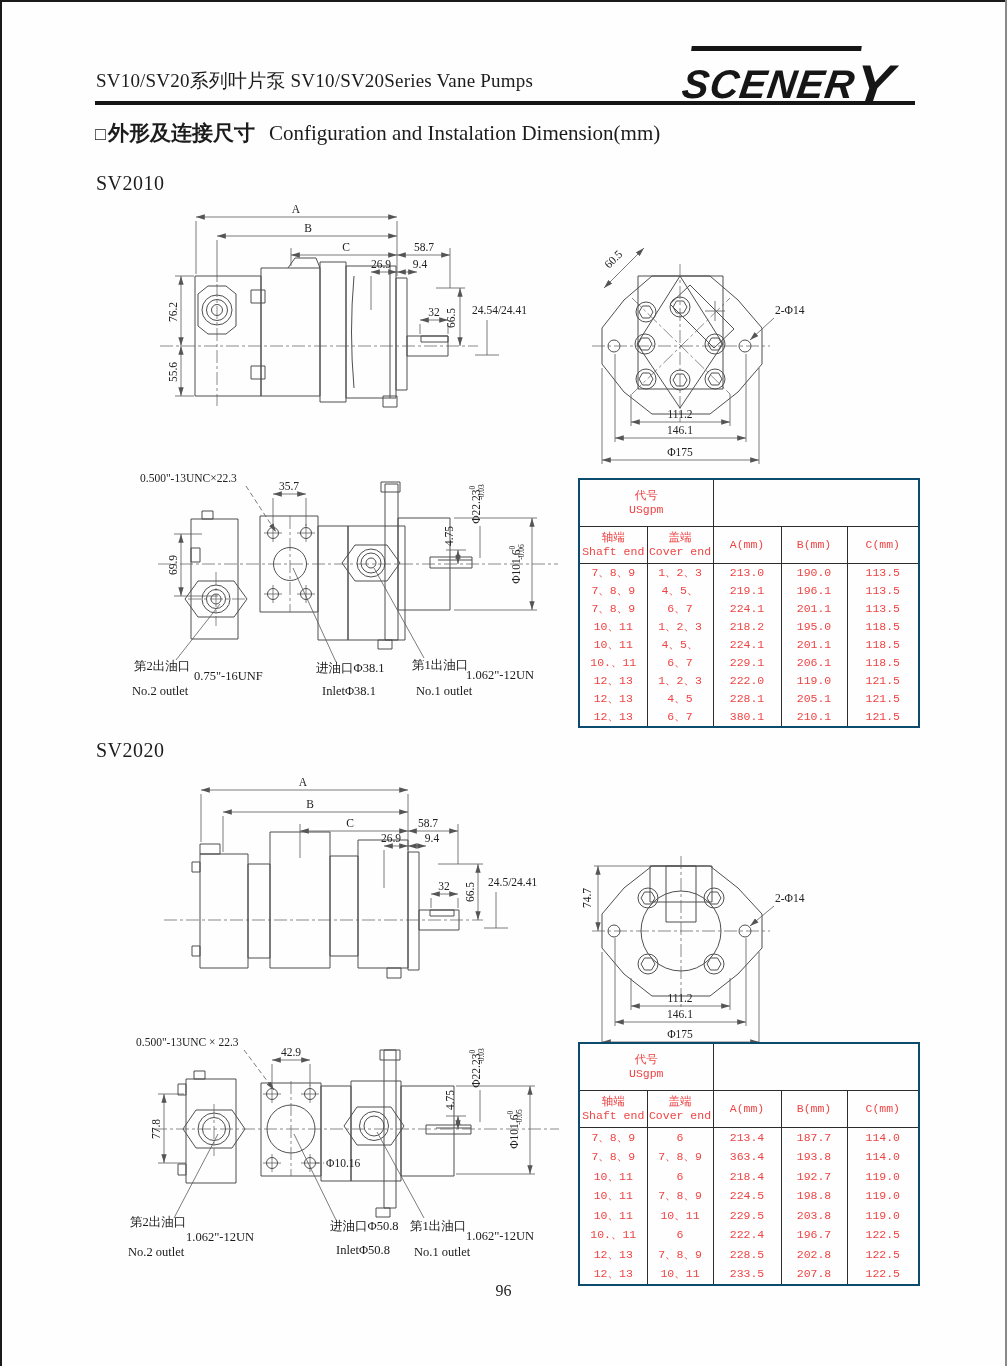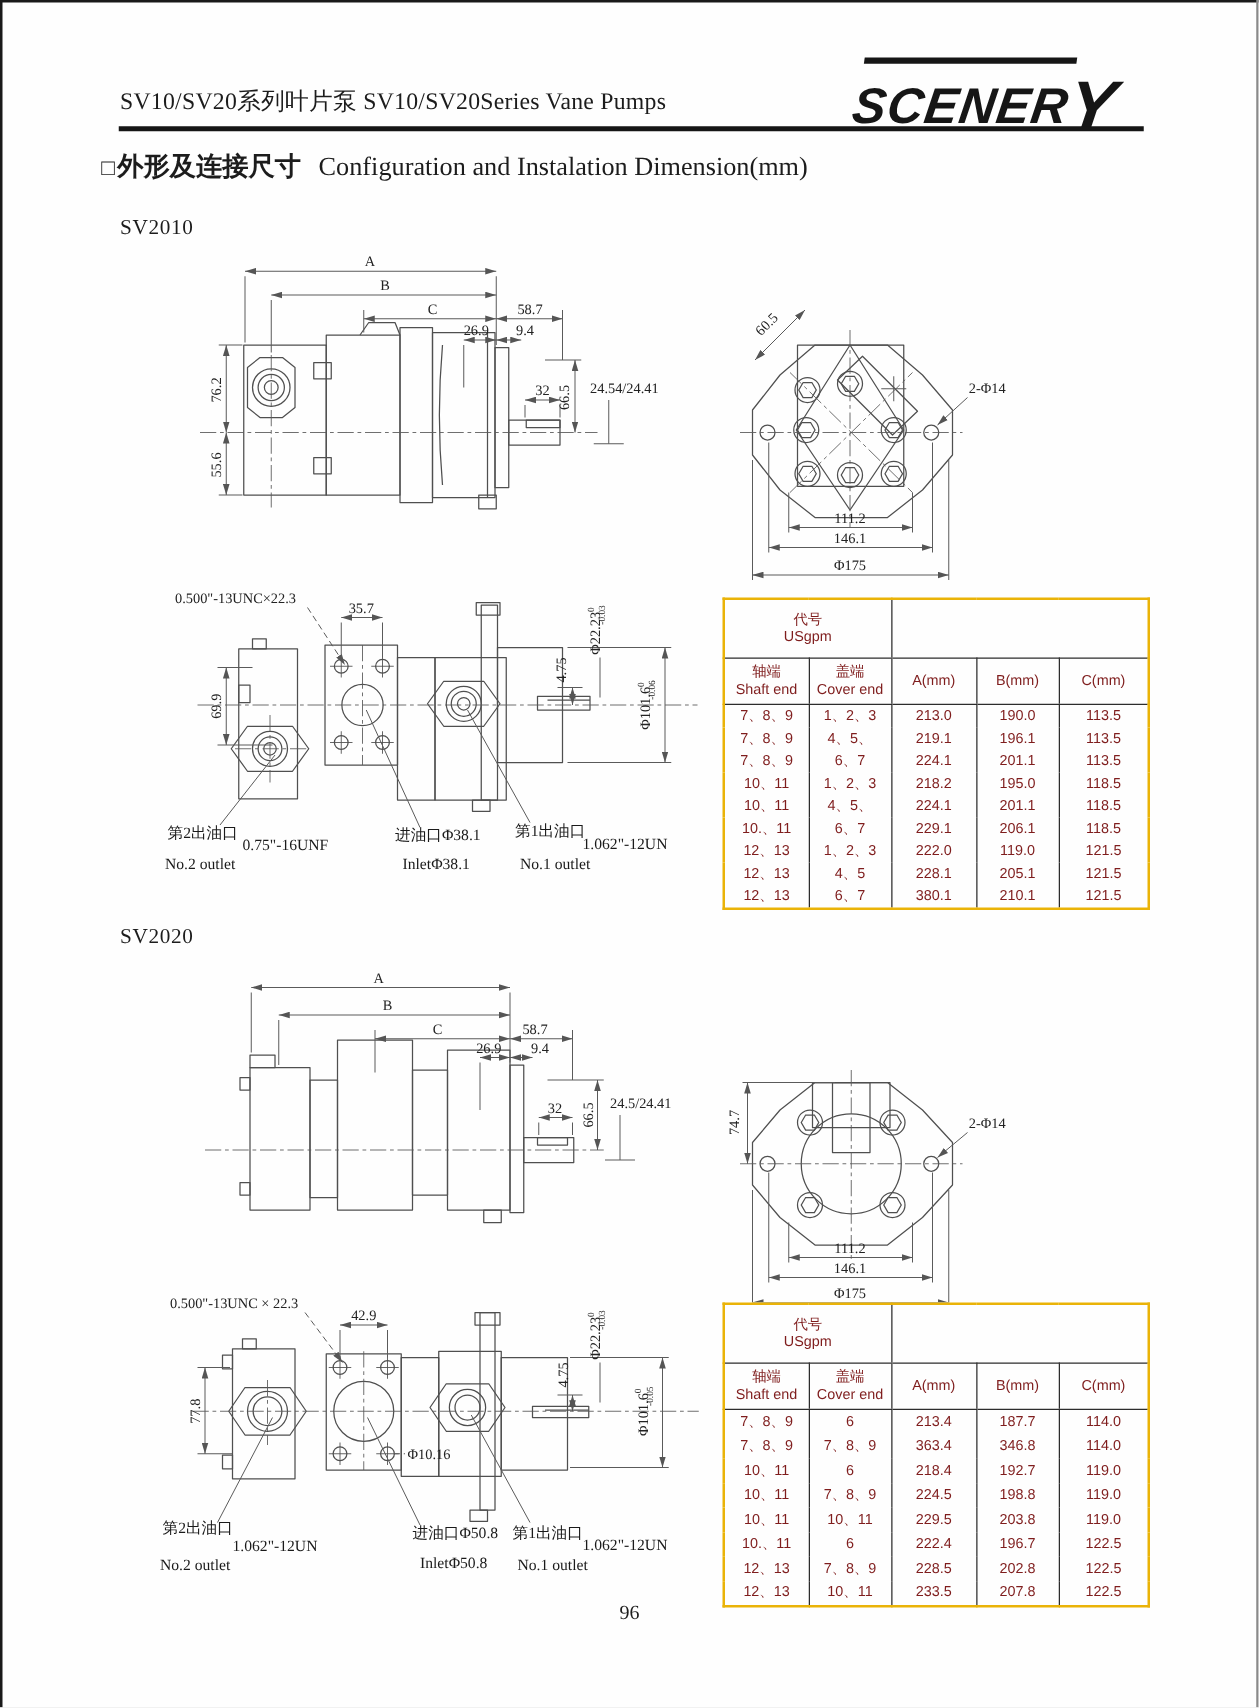--- a/index.html
+++ b/index.html
@@ -12,37 +12,37 @@
 
   .hdr-title{position:absolute;left:96px;top:68px;font-size:19px;font-weight:normal;letter-spacing:0.2px;}
   .logo{position:absolute;left:684px;top:46px;width:232px;height:54px;transform:skewX(-8deg);}
   .logo::before{content:"";position:absolute;left:4px;top:0;width:170px;height:5px;background:#161616;}
   .logo-main{font-family:"Liberation Sans","DejaVu Sans",sans-serif;font-style:italic;font-weight:900;
              font-size:40px;letter-spacing:1px;color:#161616;line-height:54px;}
   .logo-y{font-family:"Liberation Sans","DejaVu Sans",sans-serif;font-style:italic;font-weight:900;
           font-size:56px;color:#161616;position:relative;top:6px;}
   .rule{position:absolute;left:95px;top:101px;width:820px;height:3.5px;background:#161616;}
 
-  .section-title{position:absolute;left:81px;top:119px;font-size:21px;}
+  .section-title{position:absolute;left:95px;top:119px;font-size:21px;}
   .section-title .box{font-size:18px;margin-right:2px;}
   .section-title .zh{font-weight:600;margin-right:14px;}
-  .model{position:absolute;left:96px;font-size:17px;letter-spacing:0.5px;}
+  .model{position:absolute;left:96px;font-size:20px;letter-spacing:0.5px;}
 
   svg.draw{position:absolute;overflow:visible;}
   .ln{fill:none;stroke:#4f4f4f;stroke-width:1;stroke-linejoin:round;}
   .cl{fill:none;stroke:#5a5a5a;stroke-width:0.7;stroke-dasharray:13 3 3 3;}
   .dim{fill:none;stroke:#5a5a5a;stroke-width:0.8;}
   .lead{fill:none;stroke:#5a5a5a;stroke-width:0.8;}
   .dash{stroke-dasharray:5 3;}
   .dtx{font-family:"Liberation Serif","DejaVu Serif",serif;font-size:11.5px;fill:#222;}
   .ptx{font-family:"Liberation Serif","DejaVu Serif",serif;font-size:12.5px;fill:#1a1a1a;}
   .tol{font-size:7.5px;}
 
-  table.spec{position:absolute;border-collapse:collapse;border:2px solid #eab308;background:#fefefe;
-             font-family:Liberation Sans, sans-serif;color:#7f1d1d;table-layout:fixed;}
+  table.spec{position:absolute;border-collapse:collapse;border:2px solid #0c4a6e;background:#fefefe;
+             font-family:Liberation Mono, monospace;color:#ef4444;table-layout:fixed;}
   .spec th,.spec td{padding:0;text-align:center;font-weight:normal;font-size:11.5px;line-height:1.25;}
   .spec th+th,.spec td+td{border-left:1.5px solid #2c2c2c;}
   .spec thead th{border-bottom:1.5px solid #2c2c2c;}
   .spec tr.h1 th{height:46px;}
   .spec tr.h2 th{height:36px;}
   .spec tbody td{height:18px;}
   .spec2 tbody td{height:19.5px;}
 
   .pageno{position:absolute;left:0;top:1282px;width:100%;text-align:center;font-size:16px;}
 </style>
@@ -551,21 +551,21 @@
           <td>7、8、9</td>
           <td>6</td>
           <td>213.4</td>
           <td>187.7</td>
           <td>114.0</td>
         </tr>
         <tr>
           <td>7、8、9</td>
           <td>7、8、9</td>
           <td>363.4</td>
-          <td>346.8</td>
+          <td>193.8</td>
           <td>114.0</td>
         </tr>
         <tr>
           <td>10、11</td>
           <td>6</td>
           <td>218.4</td>
           <td>192.7</td>
           <td>119.0</td>
         </tr>
         <tr>

